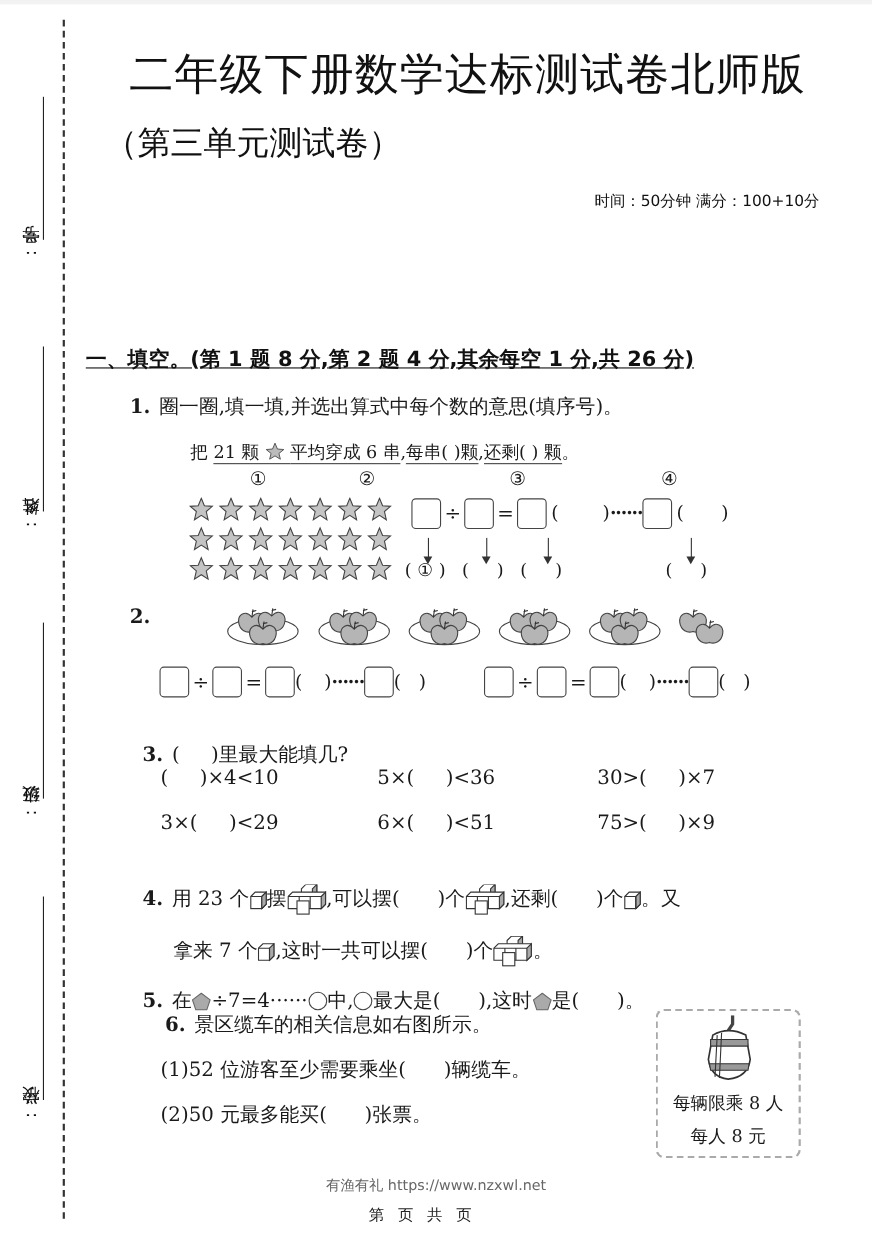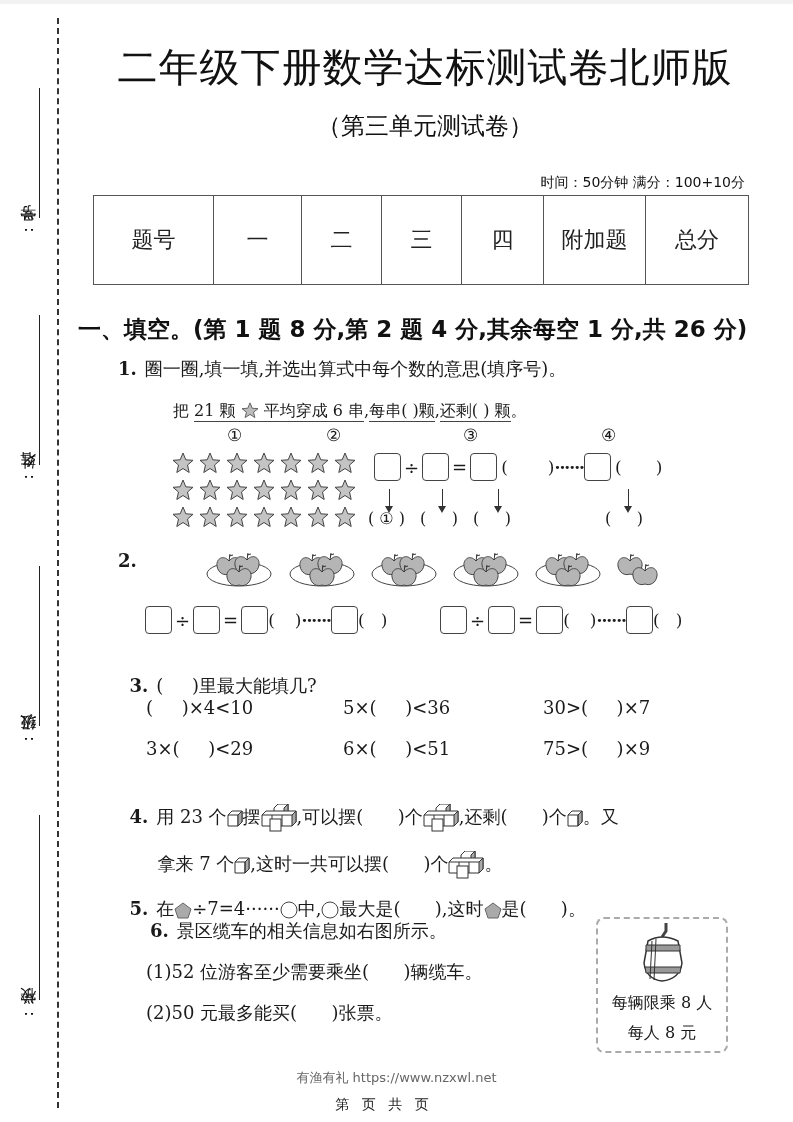--- a/index.html
+++ b/index.html
@@ -5,27 +5,27 @@
   * { box-sizing: border-box; margin: 0; padding: 0; }
   html, body { width: 793px; height: 1122px; background: #ffffff; overflow: hidden; }
   body { position: relative; font-family: "DejaVu Serif", "Liberation Serif", serif; color: #1a1a1a; }
 
   
   .dash-line { position: absolute; left: 57px; top: 18px; height: 1090px; border-left: 2px dashed #333; }
   .side-line { position: absolute; left: 39px; width: 0; border-left: 1.5px solid #222; }
   .side-label { position: absolute; left: 18px; font-family: "DejaVu Sans", sans-serif; font-size: 16px; writing-mode: vertical-rl; transform: rotate(180deg); color: #111; letter-spacing: 1px; }
 
   .title { position: absolute; left: 95px; top: 40px; width: 660px; text-align: center; font-family: "DejaVu Sans", sans-serif; font-size: 40px; letter-spacing: 1px; color: #111; }
-  .subtitle { position: absolute; left: 95px; top: 110px; width: 660px; text-align: center; font-family: "DejaVu Sans", sans-serif; font-size: 24px; color: #111; }
+  .subtitle { position: absolute; left: 95px; top: 110px; width: 660px; text-align: left; font-family: "DejaVu Sans", sans-serif; font-size: 30px; color: #111; }
   .meta { position: absolute; right: 48px; top: 174px; font-family: "DejaVu Sans", sans-serif; font-size: 14px; color: #111; }
 
   table.score { position: absolute; left: 93px; top: 195px; width: 656px; height: 90px; border-collapse: collapse; font-family: "DejaVu Sans", sans-serif; font-size: 22px; }
   table.score td { border: 1.5px solid #555; text-align: center; height: 45px; color: #222; }
 
-  .section-title { position: absolute; left: 78px; top: 314px; font-family: "DejaVu Sans", sans-serif; font-size: 23px; font-weight: bold; color: #111; }
+  .section-title { position: absolute; left: 78px; top: 314px; font-family: "DejaVu Sans", sans-serif; font-size: 19px; font-weight: bold; color: #111; text-decoration: underline; }
 
   .q { position: absolute; font-size: 18px; color: #1a1a1a; }
   .qnum { font-weight: bold; font-family: "DejaVu Serif", serif; margin-right: 8px; }
 
   .u { border-bottom: 1.5px solid #444; padding-bottom: 1px; }
   .circ { position: absolute; font-size: 17px; }
 
   .box { display: inline-block; width: 27px; height: 28px; border: 1.5px solid #444; border-radius: 4px; vertical-align: middle; background: #fff; }
   .op { display: inline-block; vertical-align: middle; margin: 0 3px; font-size: 18px; }
   .paren { display: inline-block; vertical-align: middle; font-size: 17px; }
@@ -64,29 +64,20 @@
   <div class="side-line" style="top:815px;height:185px;"></div>
   <div class="side-label" style="top:1010px;">学校:</div>
 </div>
 
 <div class="title">二年级下册数学达标测试卷北师版</div>
 <div class="subtitle">（第三单元测试卷）</div>
 <div class="meta">时间：50分钟  满分：100+10分</div>
 
 <table class="score">
   <tbody>
-      <tr>
-    <td style="width:120px">题号</td>
-    <td style="width:88px">一</td>
-    <td style="width:80px">二</td>
-    <td style="width:80px">三</td>
-    <td style="width:82px">四</td>
-    <td style="width:102px">附加题</td>
-    <td>总分</td>
-  </tr>
 </tbody>
   </table>
 
 <div class="section-title">一、填空。(第 1 题 8 分,第 2 题 4 分,其余每空 1 分,共 26 分)</div>
 
 <div class="q" style="left:118px;top:357px;">
   <span class="qnum">1.</span><span>圈一圈,填一填,并选出算式中每个数的意思(填序号)。</span>
 </div>
 
 <div class="q" style="left:173px;top:401px;font-size:16px;">

